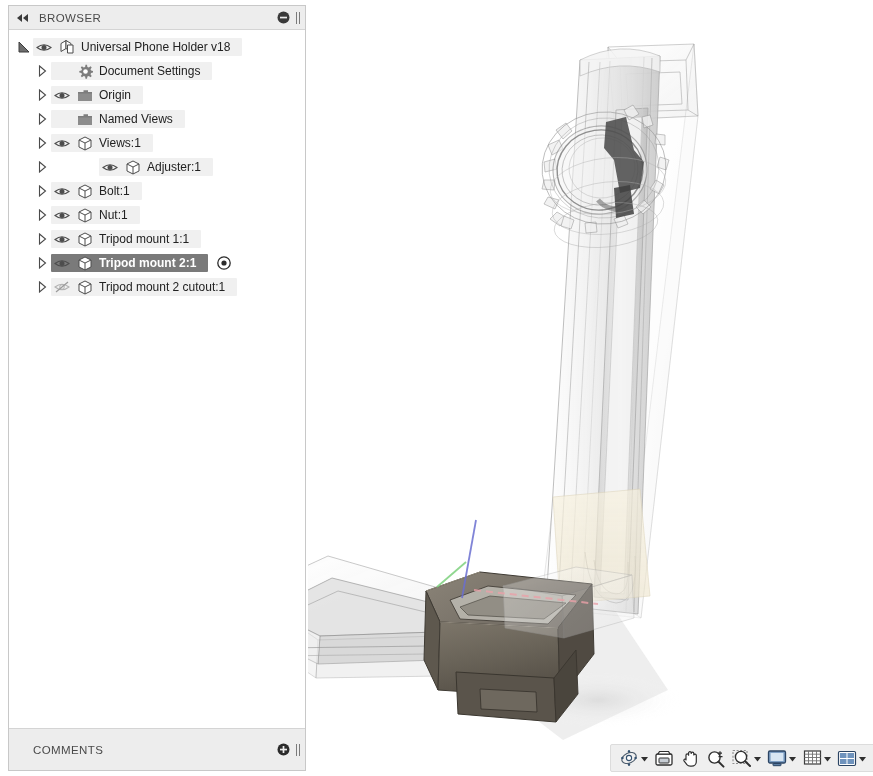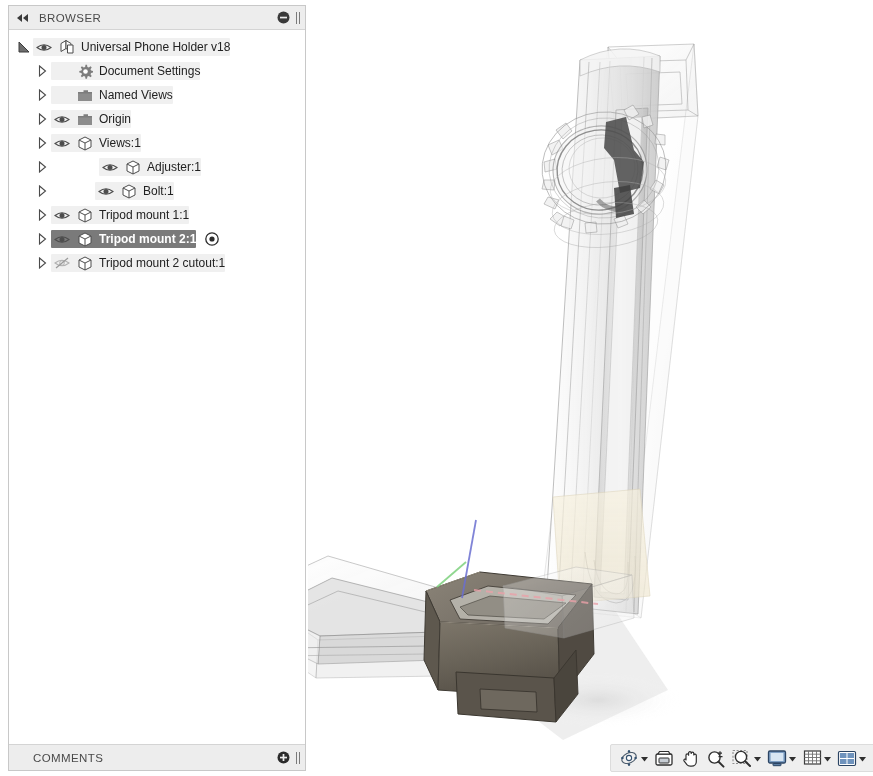--- a/index.html
+++ b/index.html
@@ -83,21 +83,21 @@
     align-items: center;
     height: 24px;
     cursor: default;
     white-space: nowrap;
   }
   .tree-row .rowbg {
     display: inline-flex;
     align-items: center;
     height: 18px;
     background: #f0f0f0;
-    padding-right: 0;
+    padding-right: 12px;
     border-radius: 1px;
   }
   .tree-row.selected .rowbg {
     background: #7a7a7a;
     text-align: center;
   }
   .tree-row.selected .node-label {
     color: #ffffff;
     font-weight: bold;
   }
@@ -127,21 +127,21 @@
   .activate-btn {
     width: 15px; height: 15px;
     margin-left: 8px;
     flex: none;
     display: flex; align-items: center; justify-content: center;
     cursor: pointer;
   }
 
   
   #comments-bar {
-    height: 26px;
+    height: 42px;
     flex: none;
     background: #ededed;
     border-top: 1px solid #d4d4d4;
     display: flex;
     align-items: center;
     padding: 0 4px 0 24px;
   }
   #comments-bar .panel-title { margin-left: 0; }
 
   
@@ -422,50 +422,50 @@
             <span class="node-label">Document Settings</span>
           </span>
         </div>
         <div class="tree-row" style="padding-left: 24px;">
           <span class="expander">
             <svg width="11" height="12" viewBox="0 0 11 12">
               <path d="M2.5 1 L8.5 6 L2.5 11 Z" fill="none" stroke="#4a4a4a" stroke-width="1.1"></path>
             </svg>
           </span>
           <span class="rowbg">
-            <span class="eye-slot"></span>
+            <span class="eye-slot">
+              <svg width="16" height="11" viewBox="0 0 16 11">
+                <path d="M1 5.5 Q8 0 15 5.5 Q8 11 1 5.5 Z" fill="none" stroke="#4d4d4d" stroke-width="1.1"></path>
+                <circle cx="8" cy="5.5" r="2.5" fill="#4d4d4d"></circle>
+              </svg>
+            </span>
             <span class="icon-slot">
               <svg width="16" height="13" viewBox="0 0 16 13">
                 <path d="M1 3 L6.5 3 L6.5 1.2 L11 1.2 L11 3 L15 3 L15 12 L1 12 Z" fill="#7d7d7d"></path>
                 <rect x="1" y="4.5" width="14" height="7.5" fill="#8c8c8c"></rect>
               </svg>
             </span>
-            <span class="node-label">Named Views</span>
+            <span class="node-label">Origin</span>
           </span>
         </div>
         <div class="tree-row" style="padding-left: 24px;">
           <span class="expander">
             <svg width="11" height="12" viewBox="0 0 11 12">
               <path d="M2.5 1 L8.5 6 L2.5 11 Z" fill="none" stroke="#4a4a4a" stroke-width="1.1"></path>
             </svg>
           </span>
           <span class="rowbg">
-            <span class="eye-slot">
-              <svg width="16" height="11" viewBox="0 0 16 11">
-                <path d="M1 5.5 Q8 0 15 5.5 Q8 11 1 5.5 Z" fill="none" stroke="#4d4d4d" stroke-width="1.1"></path>
-                <circle cx="8" cy="5.5" r="2.5" fill="#4d4d4d"></circle>
-              </svg>
-            </span>
+            <span class="eye-slot"></span>
             <span class="icon-slot">
               <svg width="16" height="13" viewBox="0 0 16 13">
                 <path d="M1 3 L6.5 3 L6.5 1.2 L11 1.2 L11 3 L15 3 L15 12 L1 12 Z" fill="#7d7d7d"></path>
                 <rect x="1" y="4.5" width="14" height="7.5" fill="#8c8c8c"></rect>
               </svg>
             </span>
-            <span class="node-label">Origin</span>
+            <span class="node-label">Named Views</span>
           </span>
         </div>
         <div class="tree-row" style="padding-left: 24px;">
           <span class="expander">
             <svg width="11" height="12" viewBox="0 0 11 12">
               <path d="M2.5 1 L8.5 6 L2.5 11 Z" fill="none" stroke="#4a4a4a" stroke-width="1.1"></path>
             </svg>
           </span>
           <span class="rowbg">
             <span class="eye-slot">
@@ -500,41 +500,64 @@
             <span class="icon-slot">
               <svg width="16" height="16" viewBox="0 0 16 16">
                 <path d="M2 5 L8 2 L14 5 L14 12 L8 15 L2 12 Z" fill="#ffffff" stroke="#4d4d4d" stroke-width="1"></path>
                 <path d="M2 5 L8 8 L14 5" fill="none" stroke="#4d4d4d" stroke-width="1"></path>
                 <path d="M8 8 L8 15" fill="none" stroke="#4d4d4d" stroke-width="1"></path>
               </svg>
             </span>
             <span class="node-label">Adjuster:1</span>
           </span>
         </div>
-        <div class="tree-row" style="padding-left: 24px; gap: 44px;">
+        <div class="tree-row" style="padding-left: 24px;">
           <span class="expander">
             <svg width="11" height="12" viewBox="0 0 11 12">
               <path d="M2.5 1 L8.5 6 L2.5 11 Z" fill="none" stroke="#4a4a4a" stroke-width="1.1"></path>
             </svg>
           </span>
           <span class="rowbg">
             <span class="eye-slot">
               <svg width="16" height="11" viewBox="0 0 16 11">
                 <path d="M1 5.5 Q8 0 15 5.5 Q8 11 1 5.5 Z" fill="none" stroke="#4d4d4d" stroke-width="1.1"></path>
                 <circle cx="8" cy="5.5" r="2.5" fill="#4d4d4d"></circle>
               </svg>
             </span>
             <span class="icon-slot">
               <svg width="16" height="16" viewBox="0 0 16 16">
                 <path d="M2 5 L8 2 L14 5 L14 12 L8 15 L2 12 Z" fill="#ffffff" stroke="#4d4d4d" stroke-width="1"></path>
                 <path d="M2 5 L8 8 L14 5" fill="none" stroke="#4d4d4d" stroke-width="1"></path>
                 <path d="M8 8 L8 15" fill="none" stroke="#4d4d4d" stroke-width="1"></path>
               </svg>
             </span>
             <span class="node-label">Bolt:1</span>
+          </span>
+        </div>
+        <div class="tree-row" style="padding-left: 24px;">
+          <span class="expander">
+            <svg width="11" height="12" viewBox="0 0 11 12">
+              <path d="M2.5 1 L8.5 6 L2.5 11 Z" fill="none" stroke="#4a4a4a" stroke-width="1.1"></path>
+            </svg>
+          </span>
+          <span class="rowbg">
+            <span class="eye-slot">
+              <svg width="16" height="11" viewBox="0 0 16 11">
+                <path d="M1 5.5 Q8 0 15 5.5 Q8 11 1 5.5 Z" fill="none" stroke="#4d4d4d" stroke-width="1.1"></path>
+                <circle cx="8" cy="5.5" r="2.5" fill="#4d4d4d"></circle>
+              </svg>
+            </span>
+            <span class="icon-slot">
+              <svg width="16" height="16" viewBox="0 0 16 16">
+                <path d="M2 5 L8 2 L14 5 L14 12 L8 15 L2 12 Z" fill="#ffffff" stroke="#4d4d4d" stroke-width="1"></path>
+                <path d="M2 5 L8 8 L14 5" fill="none" stroke="#4d4d4d" stroke-width="1"></path>
+                <path d="M8 8 L8 15" fill="none" stroke="#4d4d4d" stroke-width="1"></path>
+              </svg>
+            </span>
+            <span class="node-label">Nut:1</span>
           </span>
         </div>
         <div class="tree-row" style="padding-left: 24px;">
           <span class="expander">
             <svg width="11" height="12" viewBox="0 0 11 12">
               <path d="M2.5 1 L8.5 6 L2.5 11 Z" fill="none" stroke="#4a4a4a" stroke-width="1.1"></path>
             </svg>
           </span>
           <span class="rowbg">
             <span class="eye-slot">

